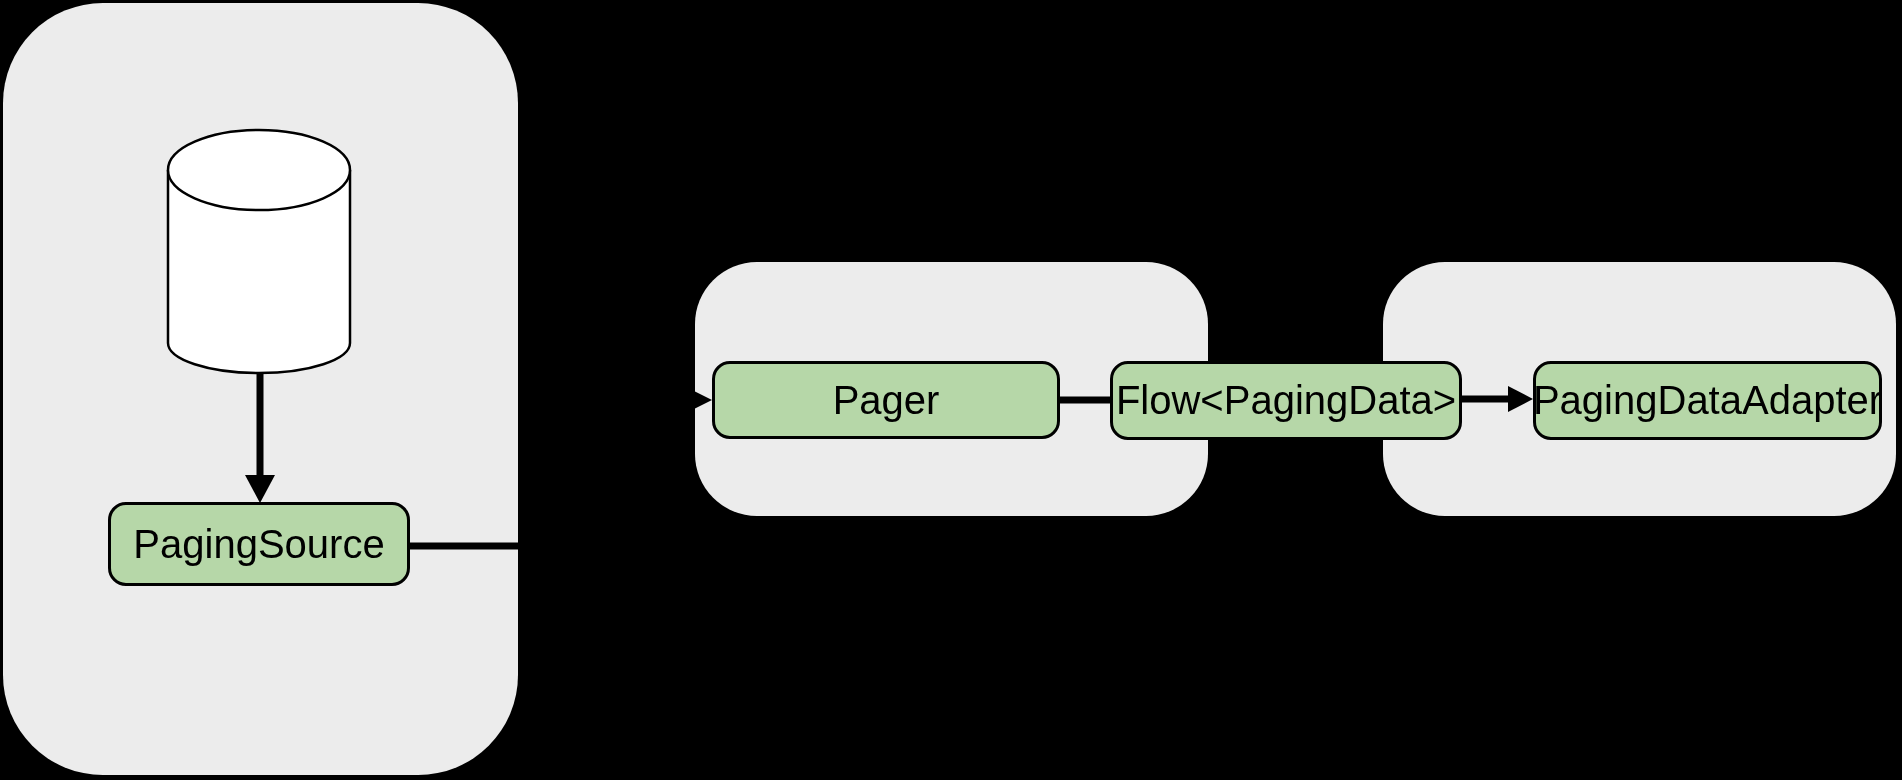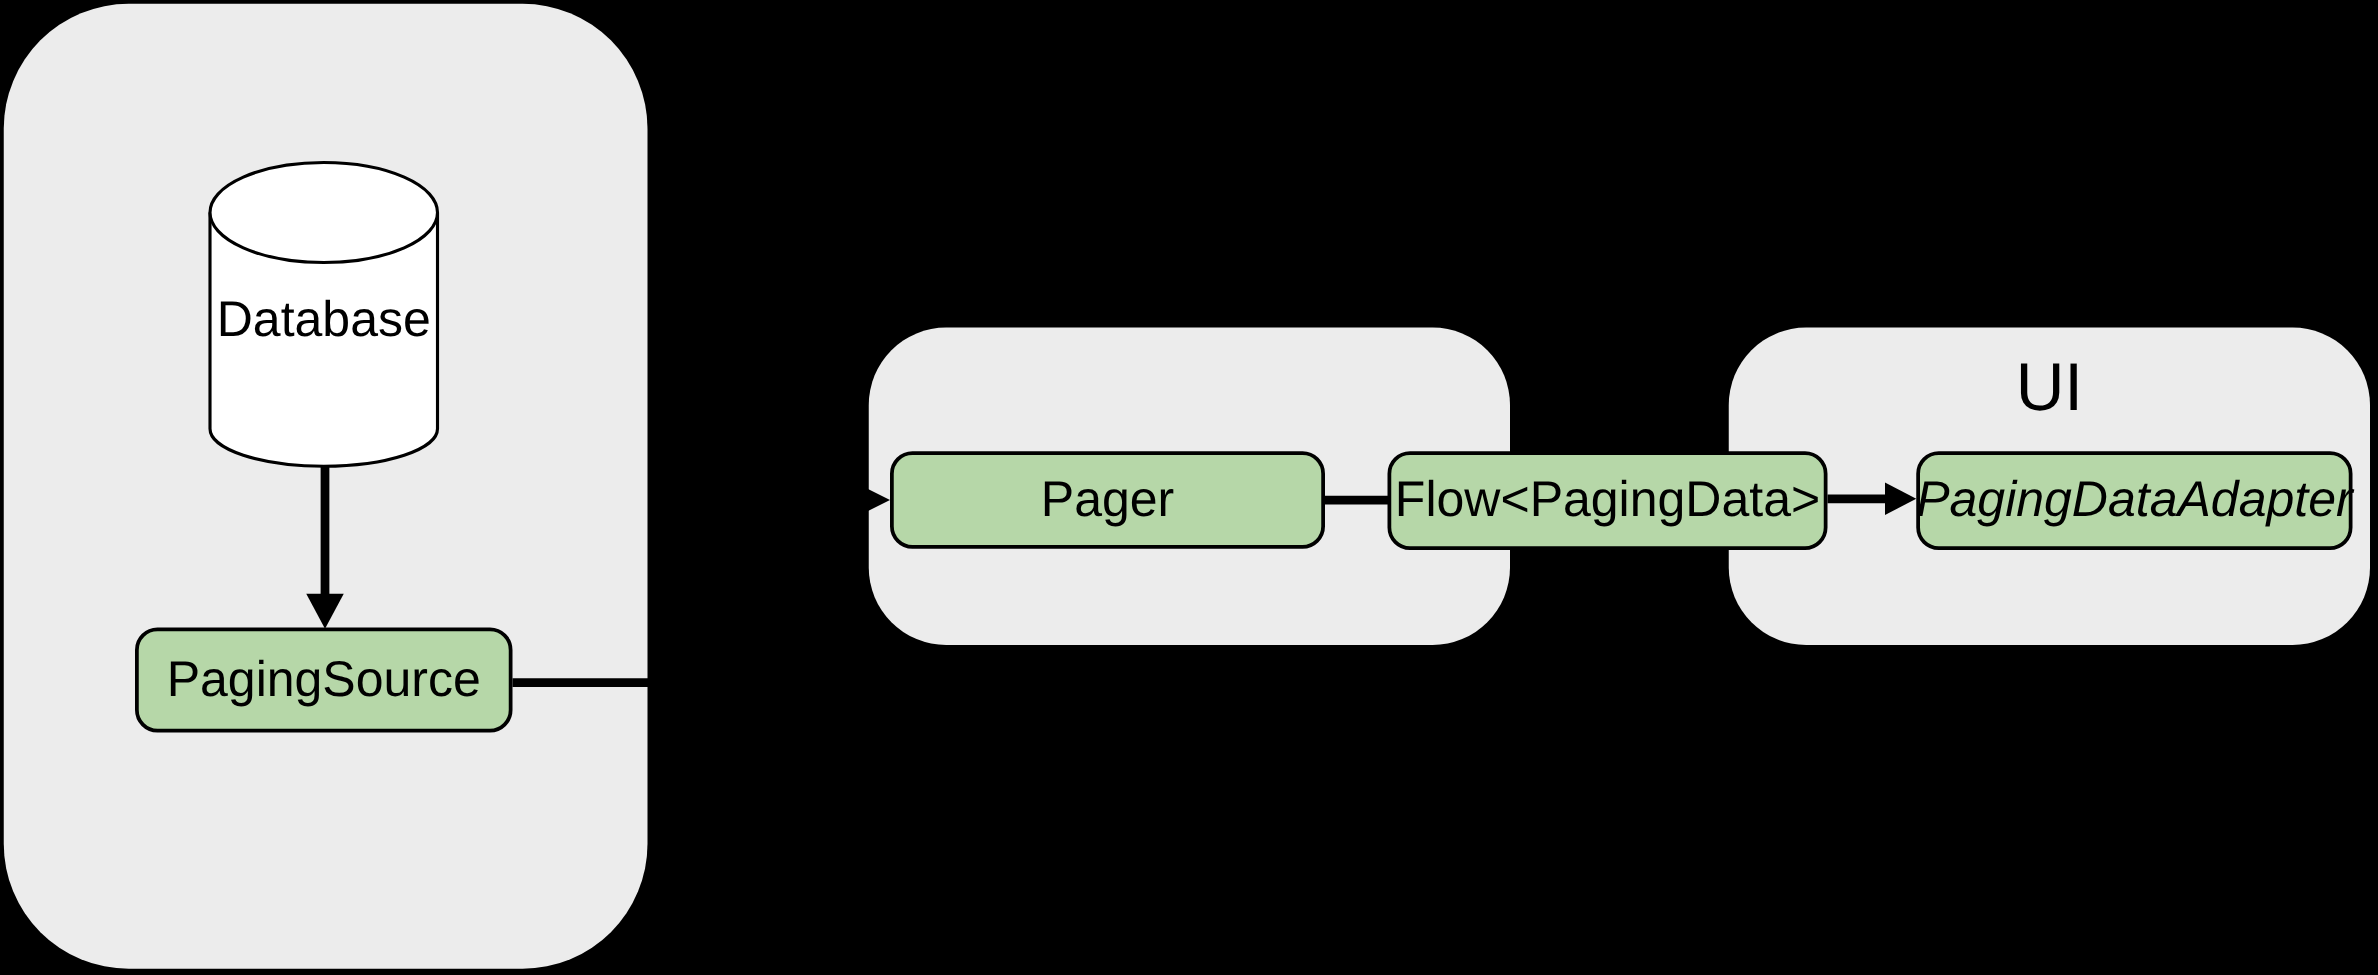--- a/index.html
+++ b/index.html
@@ -46,21 +46,21 @@
     border:3px solid var(--stroke);
     border-radius:18px;
     display:flex;align-items:center;justify-content:center;
     font-size:40px;
     white-space:nowrap;
     z-index:3;
   }
   .node.paging-source{left:108px;top:502px;width:302px;height:84px;}
   .node.pager{left:712px;top:361px;width:348px;height:78px;}
   .node.flow{left:1110px;top:361px;width:352px;height:79px;}
-  .node.paging-data-adapter{left:1533px;top:361px;width:349px;height:79px;font-style:italic;}
+  .node.paging-data-adapter{left:1533px;top:361px;width:349px;height:79px;}
   .db-label{
     position:absolute;left:134px;top:234px;width:250px;
     text-align:center;font-size:40px;white-space:nowrap;z-index:3;
   }
 </style>
 </head>
 <body>
 
 <div class="canvas">
 
@@ -88,23 +88,21 @@
       <path d="M1462,399 H1509" style="stroke:var(--stroke);stroke-width:7;fill:none"></path>
       <polygon points="1508,386 1508,412 1533,399" style="fill:var(--stroke)"></polygon>
     </g>
 
     <g>
       <path d="M168,170 V343 A91,30 0 0 0 350,343 V170" style="fill:#ffffff;stroke:var(--stroke);stroke-width:2.5"></path>
       <ellipse cx="259" cy="170" rx="91" ry="40" style="fill:#ffffff;stroke:var(--stroke);stroke-width:2.5"></ellipse>
     </g>
   </svg>
 
-  <div class="container-title title-ui">UI</div>
 
-  <div class="db-label">Database</div>
 
   <div class="node paging-source">
     <span>PagingSource</span>
   </div>
   <div class="node pager">
     <span>Pager</span>
   </div>
   <div class="node flow">
     <span>Flow&lt;PagingData&gt;</span>
   </div>

